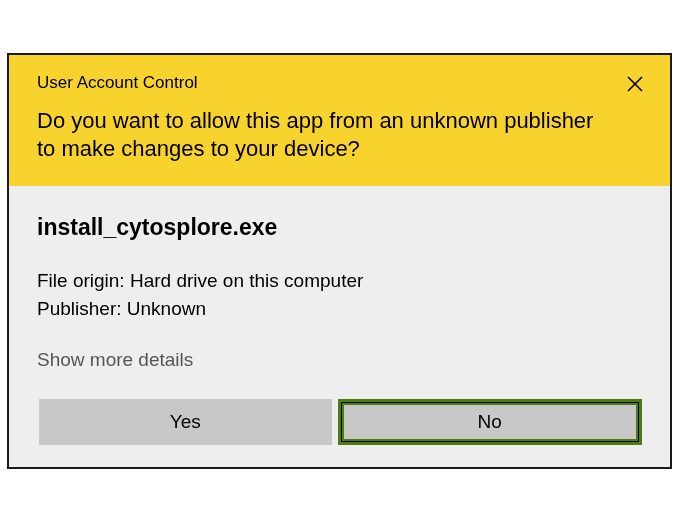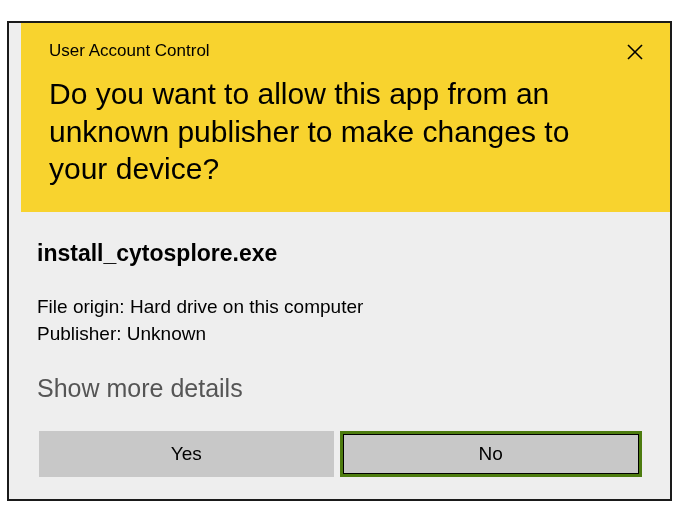--- a/index.html
+++ b/index.html
@@ -18,21 +18,20 @@
     .dialog {
       width: 665px;
       border: 2px solid #1a1a1a;
       background: #eeeeee;
       position: relative;
     }
     .header {
       background: #f8d32e;
       padding: 18px 28px 24px 28px;
       position: relative;
-      margin-left: 12px;
     }
     .title-small {
       font-size: 17px;
       color: #000;
       font-weight: 400;
     }
     .close-btn {
       position: absolute;
       top: 16px;
       right: 22px;
@@ -41,21 +40,21 @@
       cursor: pointer;
       display: flex;
       align-items: center;
       justify-content: center;
     }
     .close-btn svg {
       width: 18px;
       height: 18px;
     }
     .prompt {
-      font-size: 30px;
+      font-size: 22px;
       color: #000;
       font-weight: 400;
       margin-top: 14px;
       line-height: 1.25;
       padding-right: 30px;
     }
     .body {
       padding: 28px 28px 18px 28px;
     }
     .app-name {
@@ -64,21 +63,21 @@
       font-weight: 700;
       margin-bottom: 26px;
     }
     .meta-line {
       font-size: 19px;
       color: #000;
       font-weight: 400;
       line-height: 1.45;
     }
     .details-link {
-      font-size: 25px;
+      font-size: 19px;
       color: #555;
       font-weight: 400;
       margin-top: 26px;
       cursor: pointer;
       display: inline-block;
     }
     .buttons {
       display: flex;
       gap: 6px;
       padding: 10px 28px 22px 30px;
@@ -87,21 +86,21 @@
       flex: 1;
       height: 46px;
       background: #c8c8c8;
       border: none;
       font-size: 19px;
       color: #000;
       font-family: inherit;
       cursor: pointer;
     }
     .btn.focused {
-      border: 4px solid #4d7c0f;
+      border: 6px solid #4d7c0f;
       outline: 1px solid #000;
       outline-offset: -4px;
     }
   </style>
 </head>
 <body>
 
 <div class="dialog">
   <div class="header">
     <div class="title-small">User Account Control</div>

